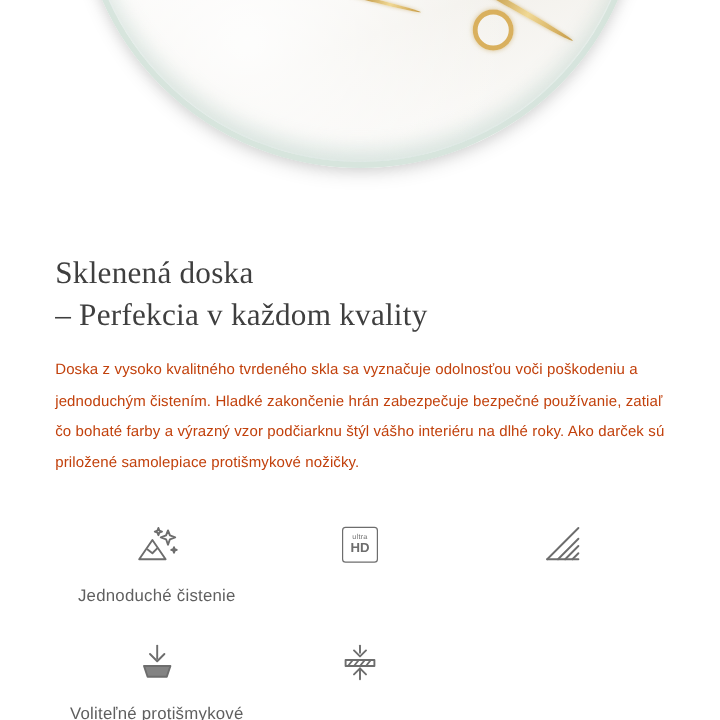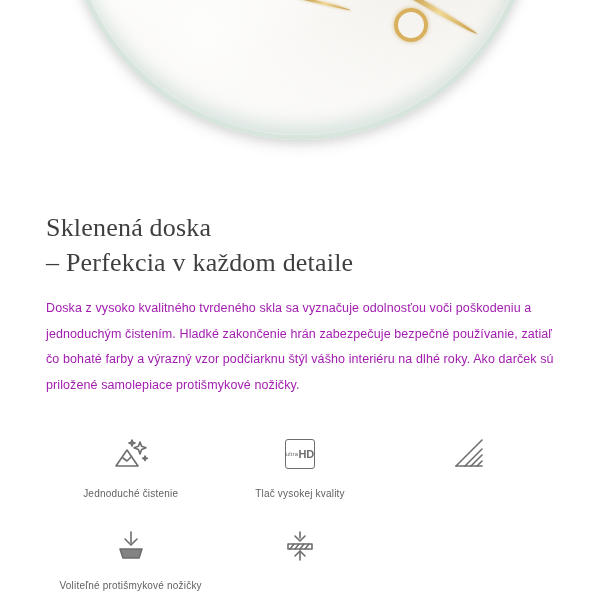--- a/index.html
+++ b/index.html
@@ -76,21 +76,21 @@
     line-height: 1.35;
     color: #3f3f3f;
     font-weight: 400;
     letter-spacing: 0.2px;
   }
   .headline .line2 { display: block; }
   .body-copy {
     margin-top: 16px;
     font-size: 12.5px;
     line-height: 2.05;
-    color: #a21caf;
+    color: #c2410c;
     letter-spacing: 0.1px;
   }
 
   
   .features {
     margin-top: 26px;
     display: grid;
     grid-template-columns: repeat(3, 1fr);
     grid-row-gap: 16px;
     text-align: center;
@@ -98,30 +98,30 @@
   .feature { padding: 6px 4px 0 4px; }
   .feature-icon {
     height: 46px;
     display: flex;
     align-items: center;
     justify-content: center;
     color: #6d6d6d;
   }
   .feature-label {
     margin-top: 9px;
-    font-size: 10px;
+    font-size: 14px;
     color: #5f5f5f;
     line-height: 1.5;
     letter-spacing: 0.2px;
   }
   .ultrahd {
     width: 30px; height: 30px;
     border: 1.6px solid #6d6d6d;
     border-radius: 3px;
-    display: flex; flex-direction: row;
+    display: flex; flex-direction: column;
     align-items: center; justify-content: center;
     line-height: 1;
   }
   .ultrahd .u1 { font-size: 6px; letter-spacing: 0.2px; }
   .ultrahd .u2 { font-size: 11px; font-weight: bold; margin-top: 1px; }
 </style>
 </head>
 <body>
 
 <div class="page">
@@ -135,21 +135,21 @@
 
       <div class="gold-ring"></div>
     </div>
     <div class="hero-rim"></div>
     <div class="hero-fade"></div>
   </div>
 
   <div class="content">
     <h1 class="headline">
       <span>Sklenená doska</span>
-      <span class="line2">– Perfekcia v každom detaile</span>
+      <span class="line2">– Perfekcia v každom kvality</span>
     </h1>
 
     <p class="body-copy">Doska z vysoko kvalitného tvrdeného skla sa vyznačuje odolnosťou voči poškodeniu a jednoduchým čistením. Hladké zakončenie hrán zabezpečuje bezpečné používanie, zatiaľ čo bohaté farby a výrazný vzor podčiarknu štýl vášho interiéru na dlhé roky. Ako darček sú priložené samolepiace protišmykové nožičky.</p>
 
     <div class="features">
 
       <div class="feature">
         <div class="feature-icon">
           <svg width="38" height="34" viewBox="0 0 38 34" fill="none" stroke="currentColor" stroke-width="1.6" stroke-linecap="round" stroke-linejoin="round">
             <path d="M4 29 L15 13 L26 29 Z"></path>
@@ -162,21 +162,20 @@
         <div class="feature-label">Jednoduché čistenie</div>
       </div>
 
       <div class="feature">
         <div class="feature-icon">
           <div class="ultrahd">
             <span class="u1">ultra</span>
             <span class="u2">HD</span>
           </div>
         </div>
-        <div class="feature-label">Tlač vysokej kvality</div>
       </div>
 
       <div class="feature">
         <div class="feature-icon">
           <svg width="34" height="32" viewBox="0 0 34 32" fill="none" stroke="currentColor" stroke-width="1.6" stroke-linecap="round">
             <path d="M4 28 L30 2"></path>
             <path d="M4 28 L30 28"></path>
             <path d="M13 28 L30 11"></path>
             <path d="M19 28 L30 17"></path>
             <path d="M25 28 L30 23"></path>

